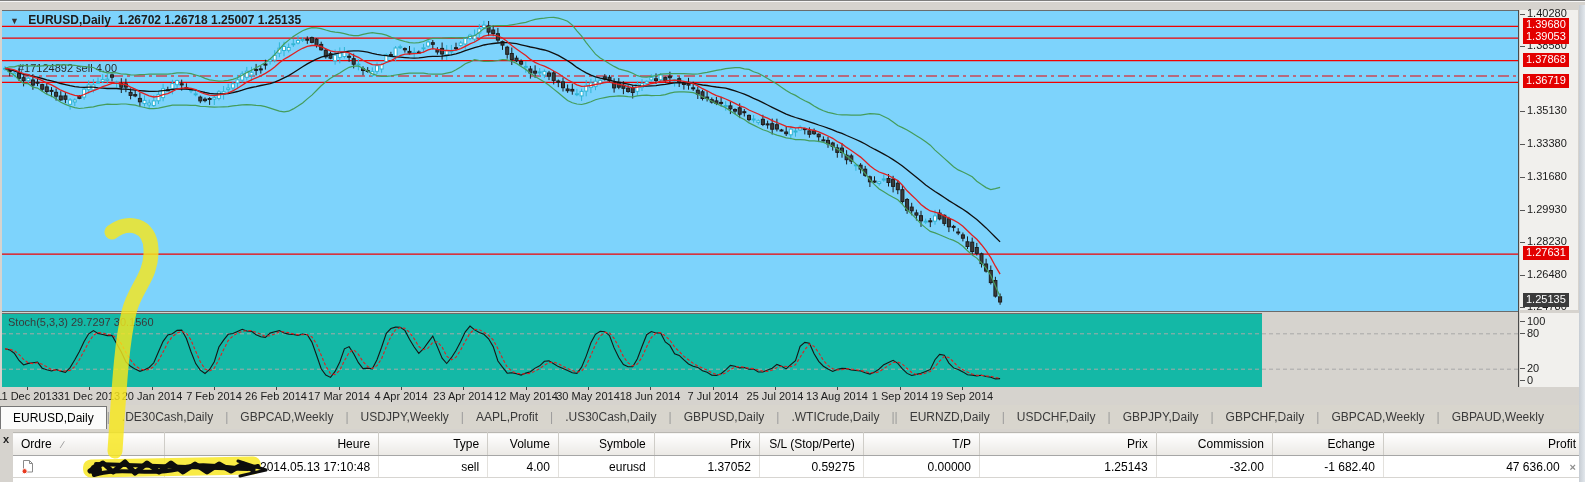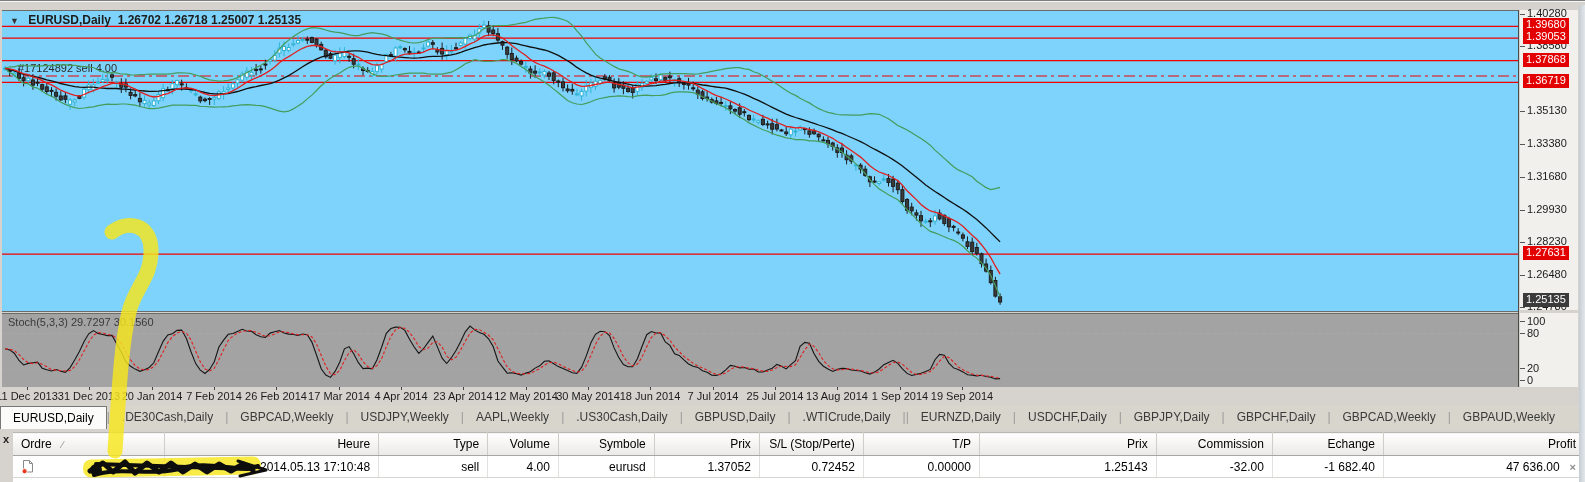--- a/index.html
+++ b/index.html
@@ -5,23 +5,23 @@
   html,body{margin:0;padding:0;background:#888;}
   .screen{position:relative;width:1585px;height:482px;background:#d6d3ce;
     font-family:"Liberation Sans",sans-serif;overflow:hidden;}
   .abs{position:absolute;}
   .top-edge{left:0;top:0;width:1585px;height:5px;
     background:linear-gradient(#7e7e7e 0 1px,#f6f6f6 1px 2px,#d6d3ce 2px);}
   .main-plot{left:2px;top:10px;width:1516px;height:300px;background:#7dd3fc;
     border-top:1px solid #6b6b6b;border-bottom:1px solid #6b6b6b;}
   .right-line{left:1518px;top:10px;width:1px;height:377px;background:#4a4a4a;}
   .price-scale{left:1520px;top:10px;width:58px;height:300px;background:#f1f0ed;}
-  .stoch-plot{left:2px;top:313px;width:1516px;height:73px;background:#a3a3a3;
+  .stoch-plot{left:2px;top:313px;width:1260px;height:73px;background:#14b8a6;
     border-top:1px solid #6b6b6b;border-bottom:1px solid #3a3a3a;}
-  .stoch-scale{left:1520px;top:313px;width:58px;height:74px;background:#f1f0ed;}
+  .stoch-scale{left:1520px;top:313px;width:66px;height:74px;background:#f1f0ed;}
   .chart-title{left:8px;top:2px;font-size:12px;font-weight:bold;color:#1c1c1c;white-space:nowrap;z-index:5;}
   .chart-title .tri{font-size:9px;color:#333;margin-right:6px;}
   .stoch-label{left:6px;top:2px;font-size:11px;color:#3a3a3a;white-space:nowrap;z-index:5;}
   .tickline{position:absolute;left:0;width:5px;height:1px;background:#555;}
   .ticktext{position:absolute;left:7px;font-size:11px;color:#1a1a1a;white-space:nowrap;}
   .badge{position:absolute;left:3px;font-size:11px;color:#fff;background:#e30000;
     padding:0 3px 1px 3px;line-height:13px;white-space:nowrap;}
   .badge.dark{background:#3b3b3b;}
   .date-axis{left:0;top:387px;width:1585px;height:18px;background:#d6d3ce;}
   .date-tick{position:absolute;top:0;width:1px;height:3px;background:#444;}
@@ -389,21 +389,21 @@
 
   <div class="abs tab-bar" id="tabBar">
       <div class="tab active">EURUSD,Daily</div>
       <span class="tab-sep">|</span>
       <div class="tab">.DE30Cash,Daily</div>
       <span class="tab-sep">|</span>
       <div class="tab">GBPCAD,Weekly</div>
       <span class="tab-sep">|</span>
       <div class="tab">USDJPY,Weekly</div>
       <span class="tab-sep">|</span>
-      <div class="tab">AAPL,Weekly</div>
+      <div class="tab">AAPL,Profit</div>
       <span class="tab-sep">|</span>
       <div class="tab">.US30Cash,Daily</div>
       <span class="tab-sep">|</span>
       <div class="tab">GBPUSD,Daily</div>
       <span class="tab-sep">|</span>
       <div class="tab">.WTICrude,Daily</div>
       <span class="tab-sep">|</span>
       <span class="tab-sep">|</span>
       <div class="tab">EURNZD,Daily</div>
       <span class="tab-sep">|</span>
@@ -456,21 +456,21 @@
             <td class="l"><svg class="doc-ic" width="14" height="15" viewBox="0 0 14 15">
   <path d="M2.5 1.5h6l3 3v8.5h-9z" fill="#fff" stroke="#8a8a8a"></path>
   <path d="M8.5 1.5v3h3" fill="none" stroke="#8a8a8a"></path>
   <circle cx="3.6" cy="12.2" r="2.6" fill="#e8391f" stroke="#fff"></circle>
               </svg><span></span></td>
             <td class="r">2014.05.13 17:10:48</td>
             <td class="r">sell</td>
             <td class="r">4.00</td>
             <td class="r">eurusd</td>
             <td class="r">1.37052</td>
-            <td class="r">0.72452</td>
+            <td class="r">0.59275</td>
             <td class="r">0.00000</td>
             <td class="r">1.25143</td>
             <td class="r">-32.00</td>
             <td class="r">-1 682.40</td>
             <td class="r">47 636.00<span class="row-x">×</span></td>
           </tr>
         <tr>
             <td id="fillerCell" style="border-right:none;height:6px;" colspan="12"></td>
           </tr>
       </tbody>

